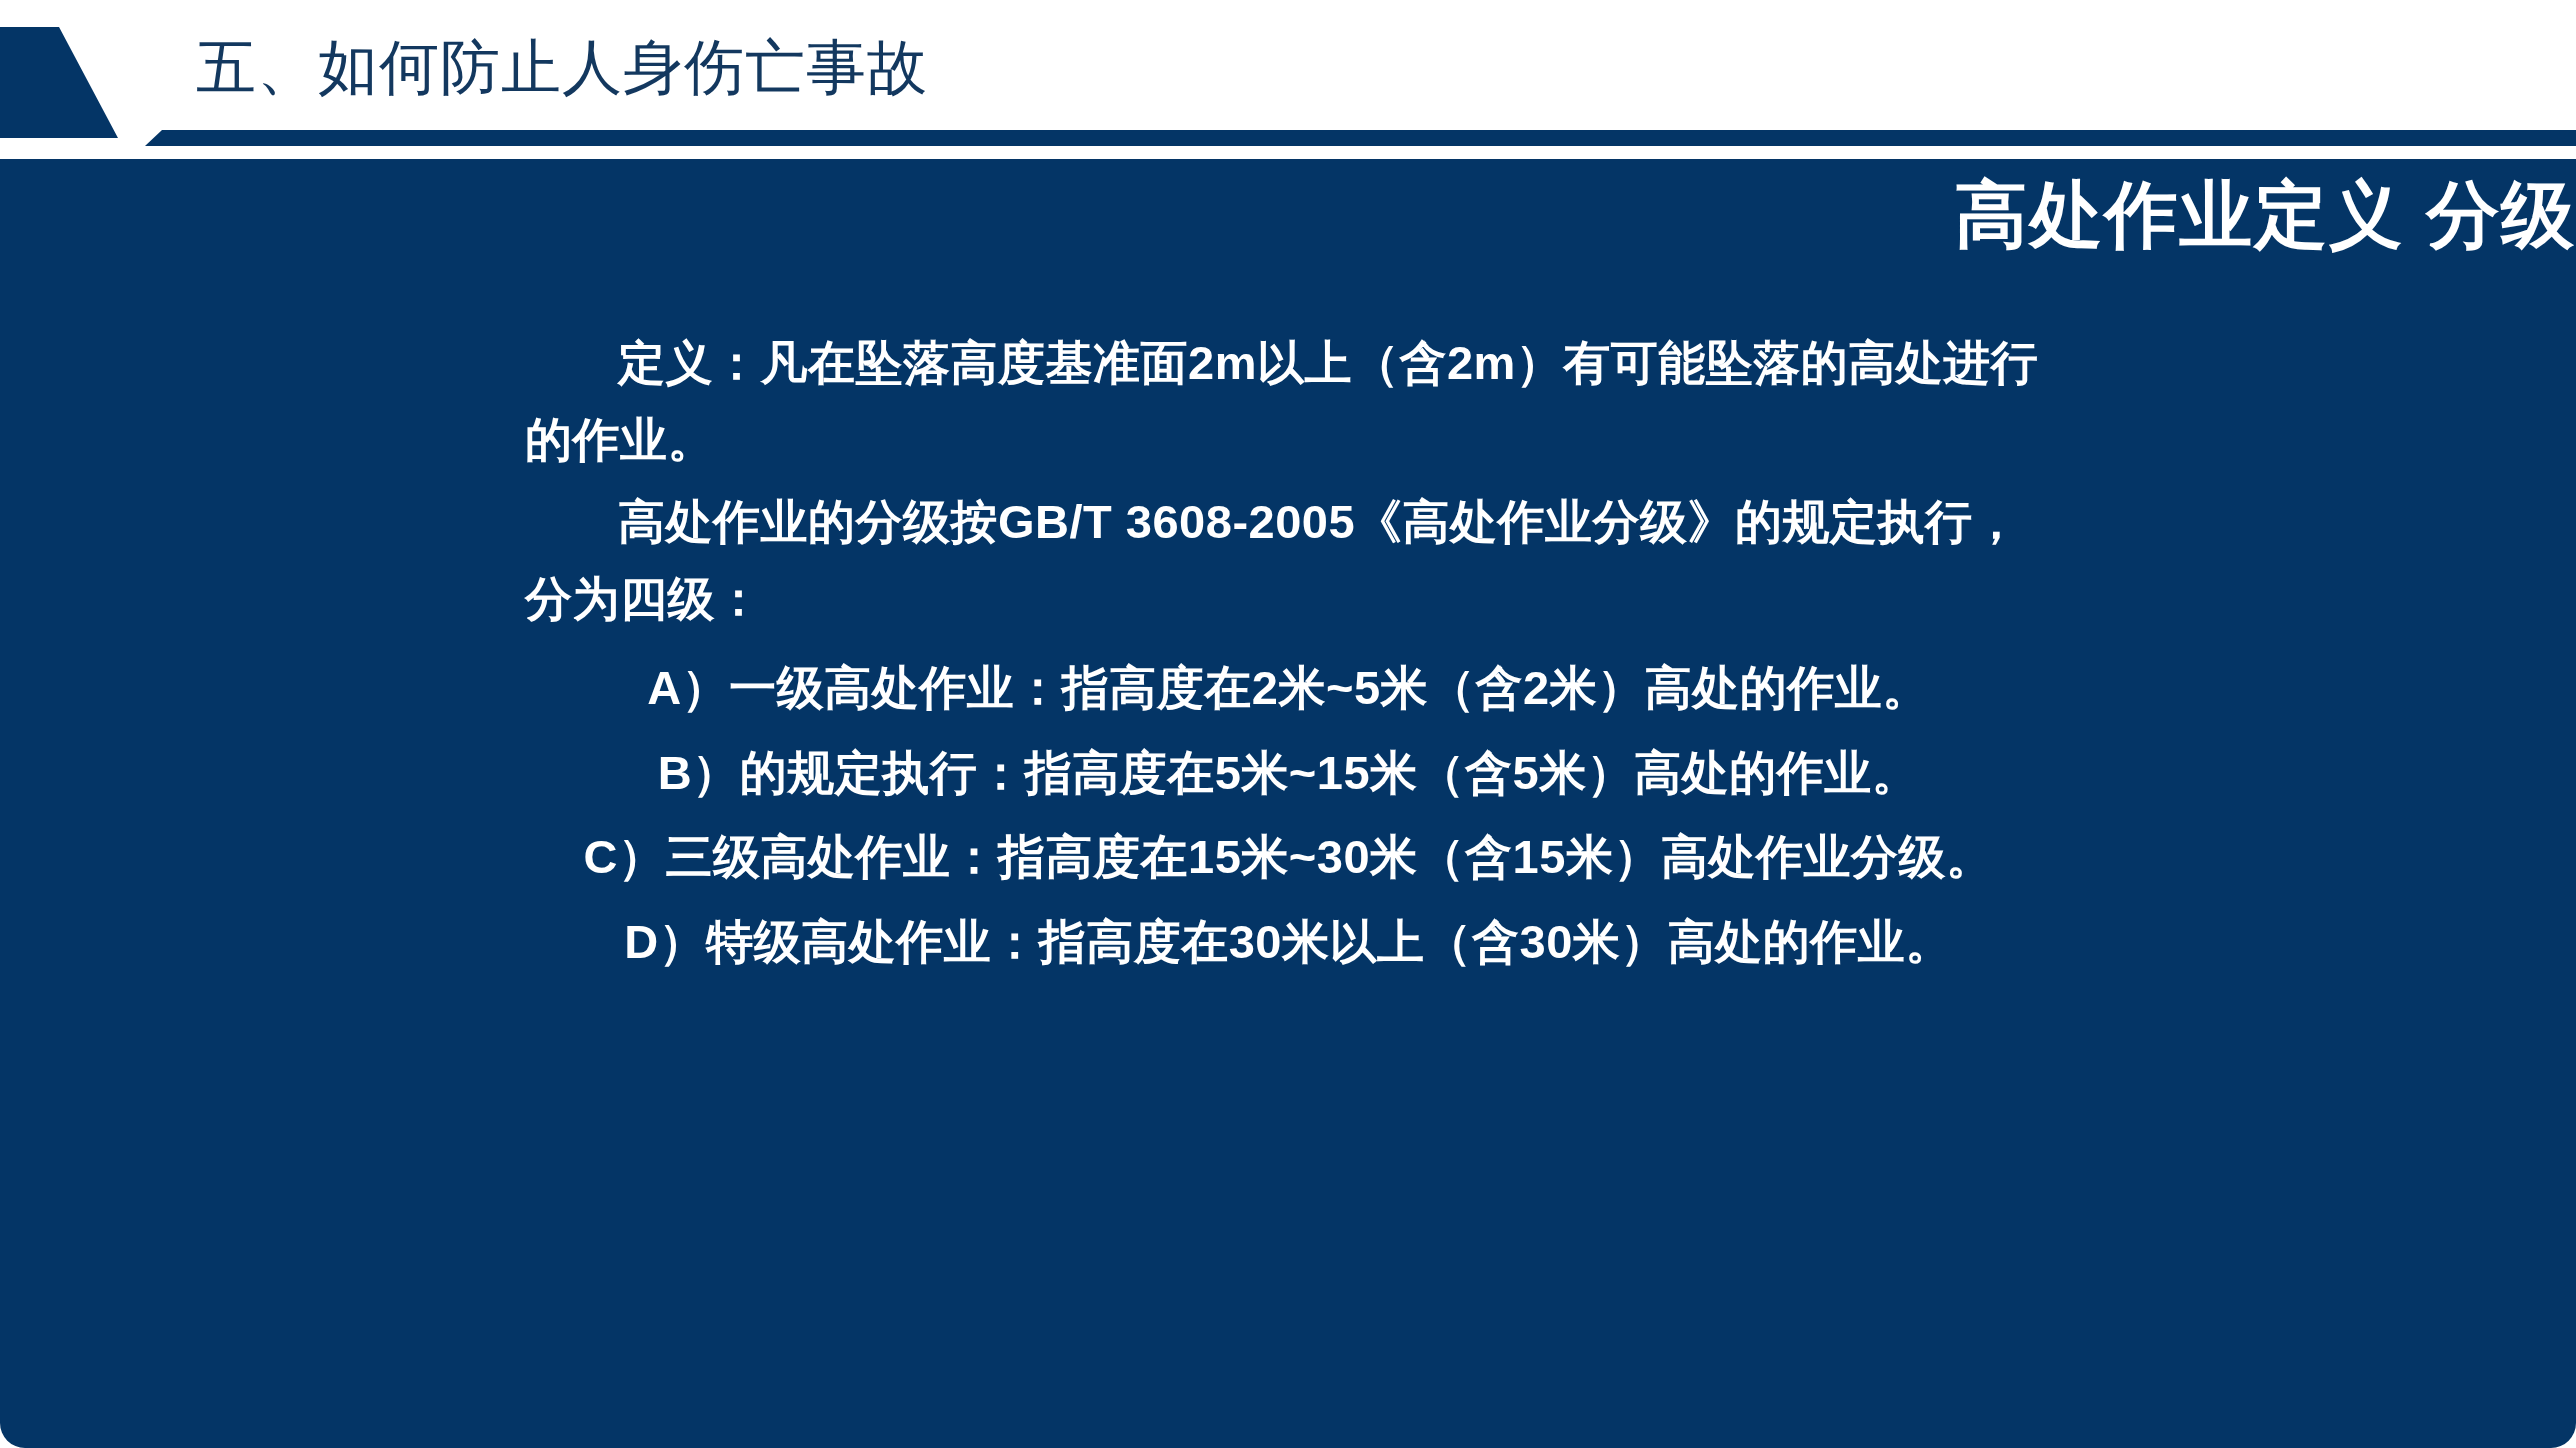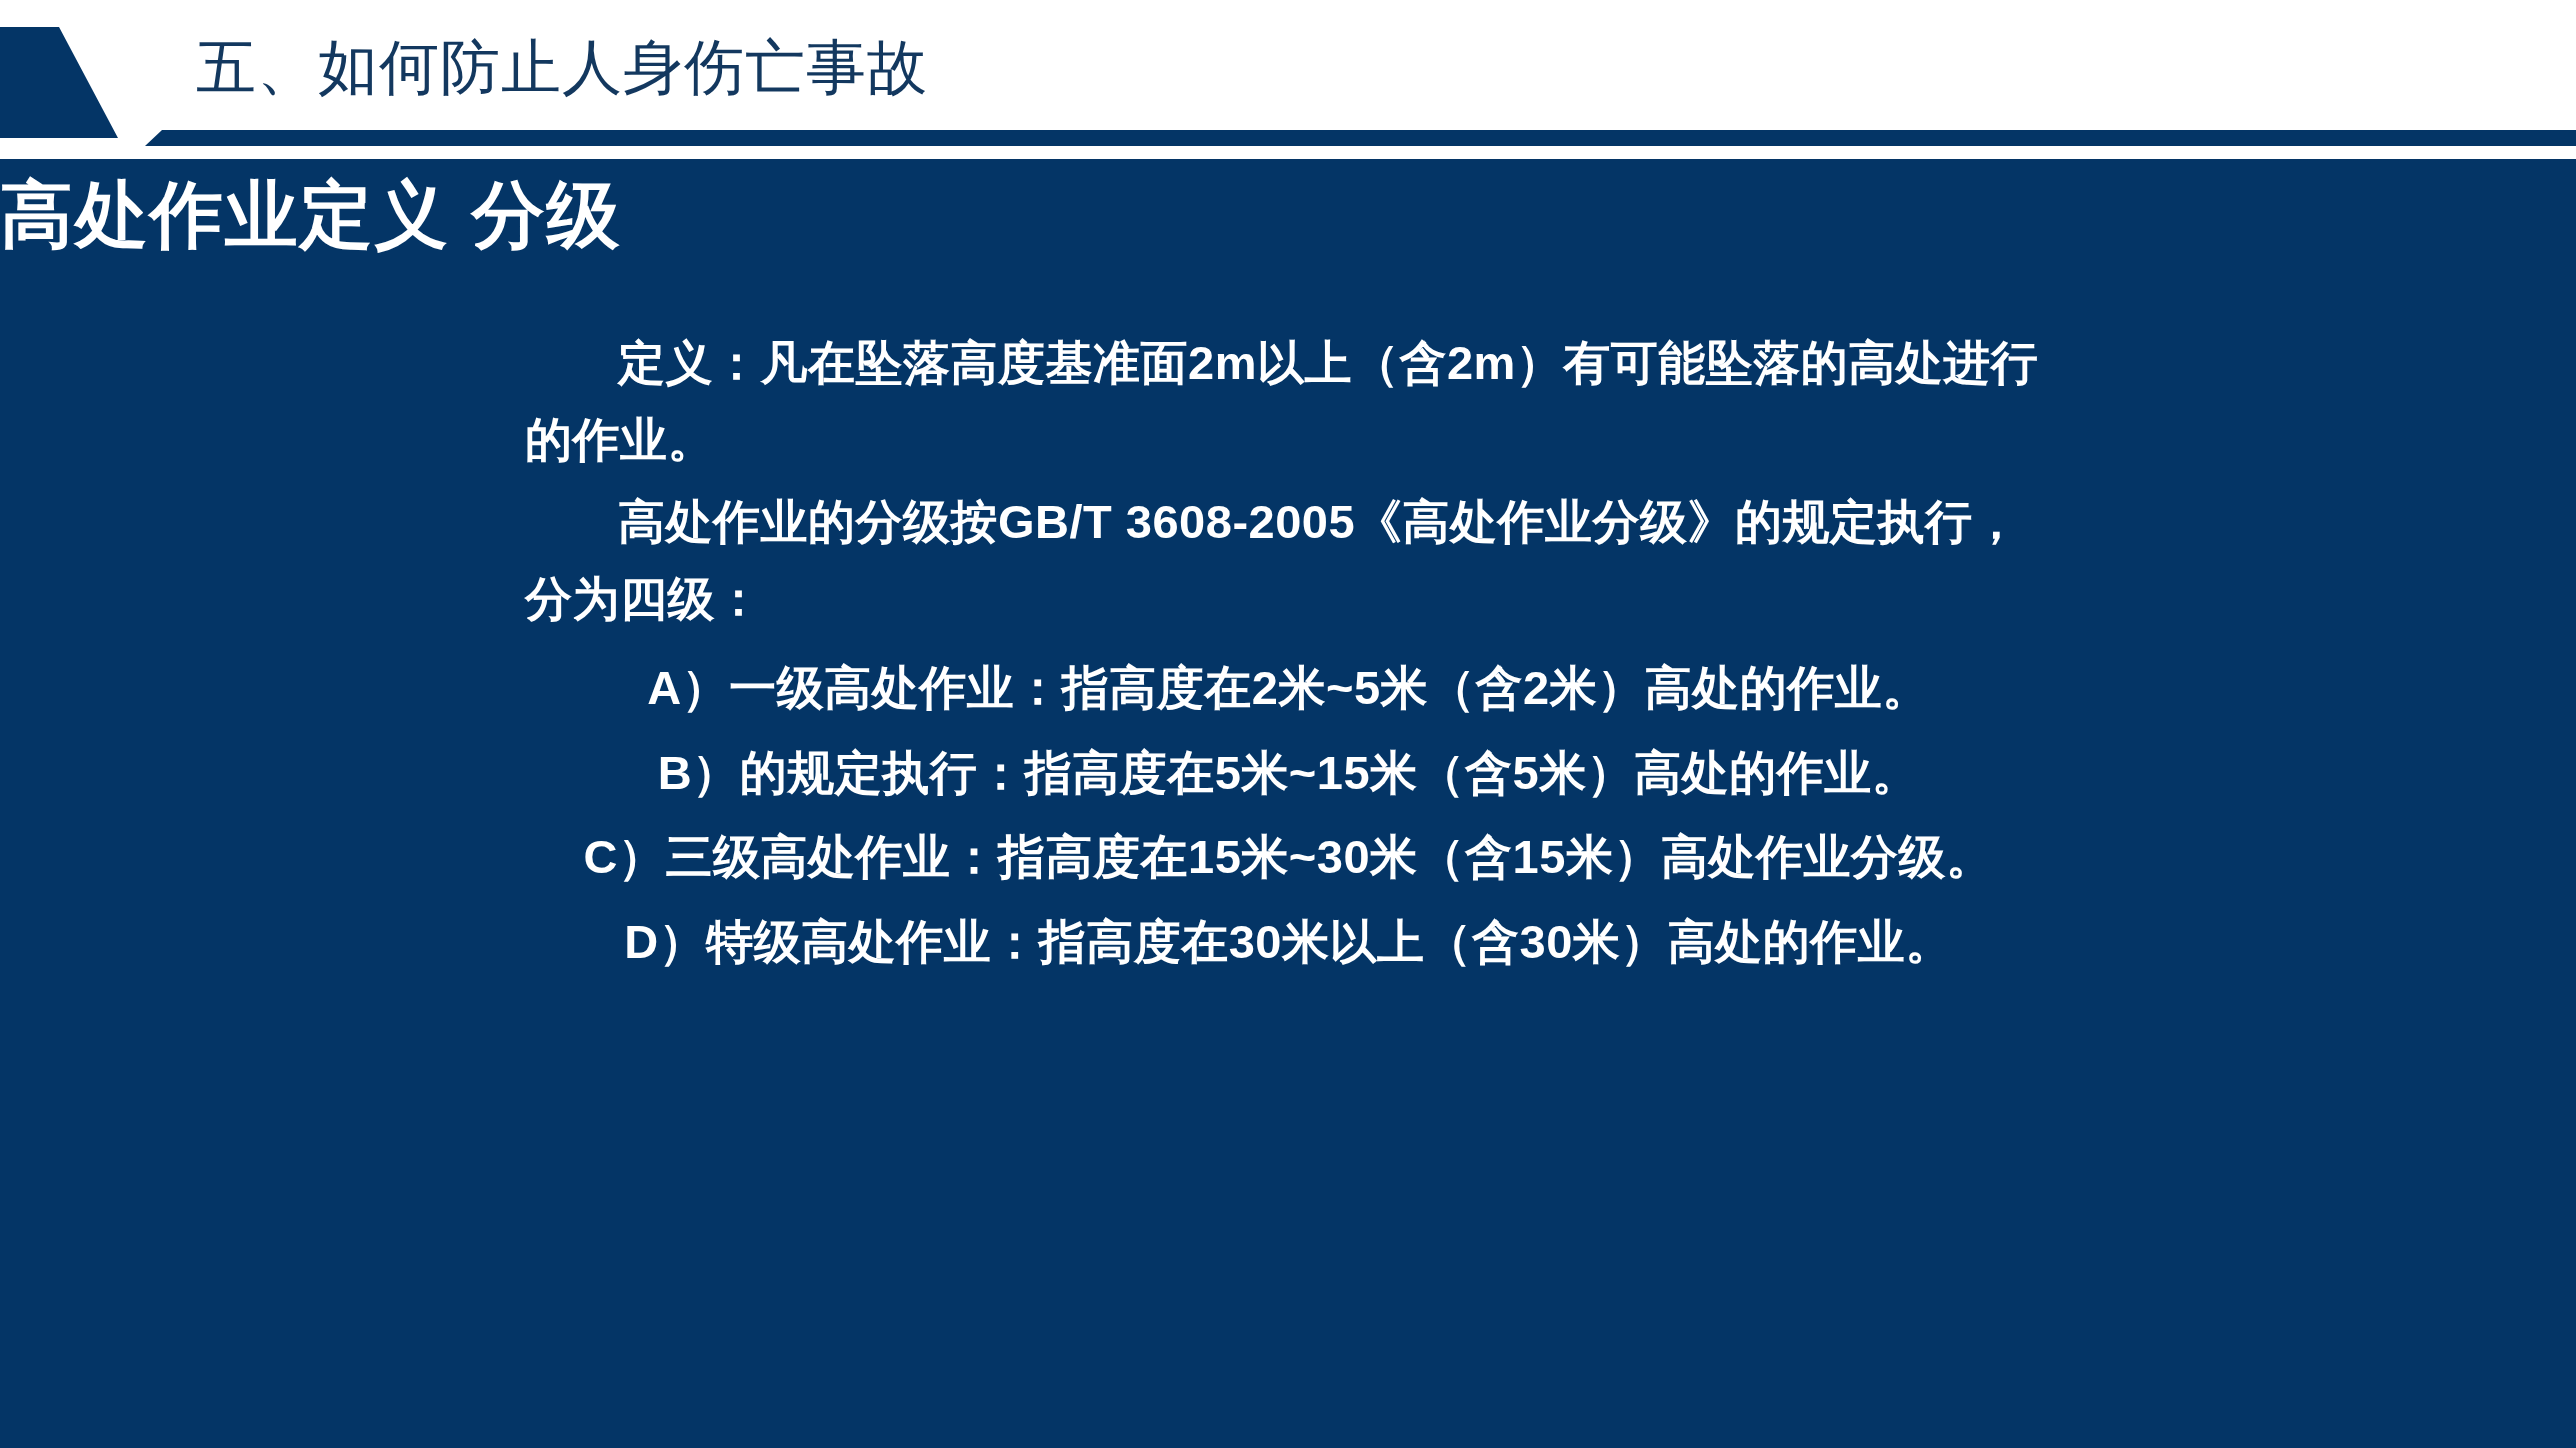--- a/index.html
+++ b/index.html
@@ -11,20 +11,21 @@
   body {
     font-family: "Liberation Sans", "DejaVu Sans", sans-serif;
   }
 
   .slide {
     position: relative;
     width: 2576px;
     height: 1448px;
     background: #ffffff;
     overflow: hidden;
+    border-radius: 25px;
   }
 
   
   .header {
     position: absolute;
     left: 0;
     top: 0;
     width: 2576px;
     height: 159px;
     background: #ffffff;
@@ -73,21 +74,21 @@
     width: 2576px;
     height: 1289px;
     background: #043566;
   }
 
   .content-title {
     position: absolute;
     left: 0;
     top: 167px;
     width: 2576px;
-    text-align: left;
+    text-align: right;
     font-size: 73px;
     font-weight: bold;
     color: #ffffff;
     letter-spacing: 1.9px;
     white-space: nowrap;
   }
 
   .content-body {
     position: absolute;
     left: 525px;

